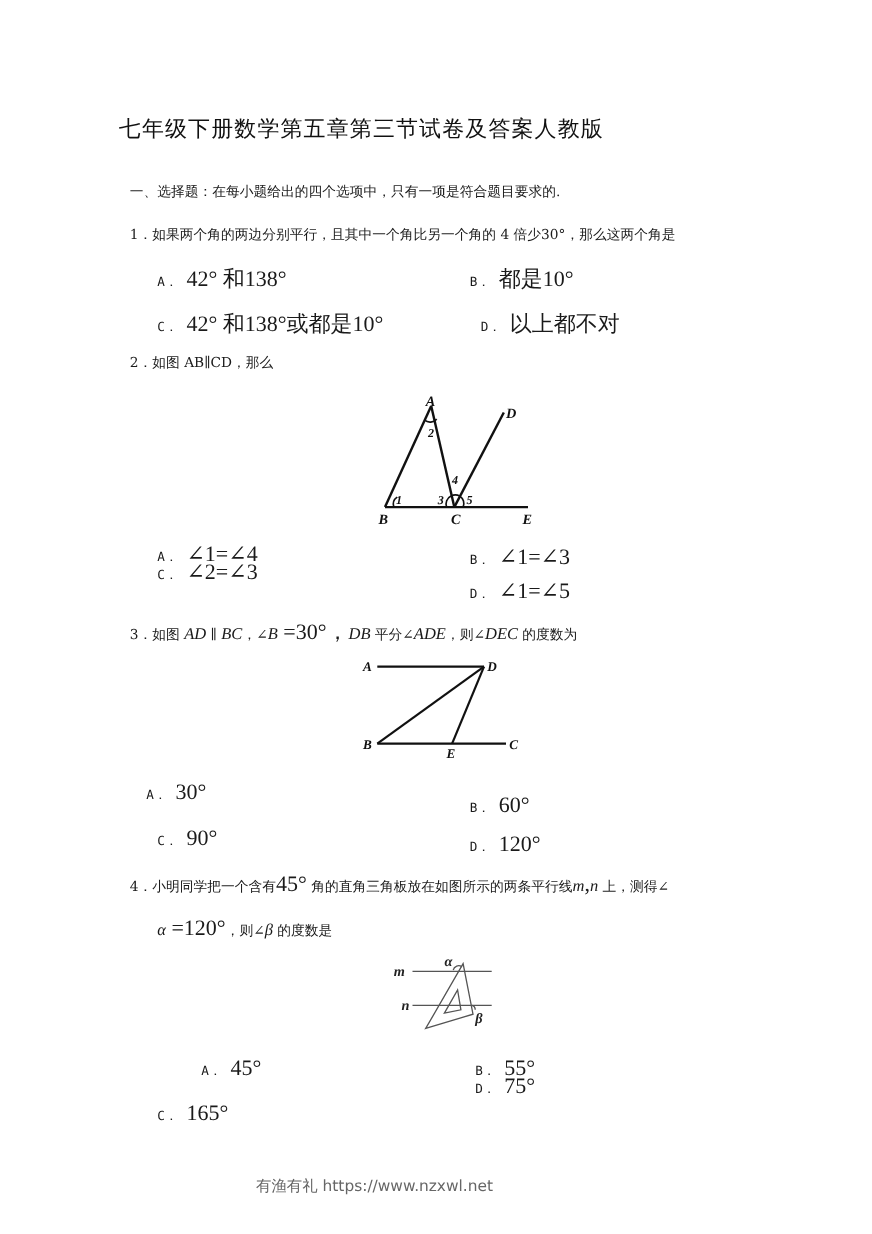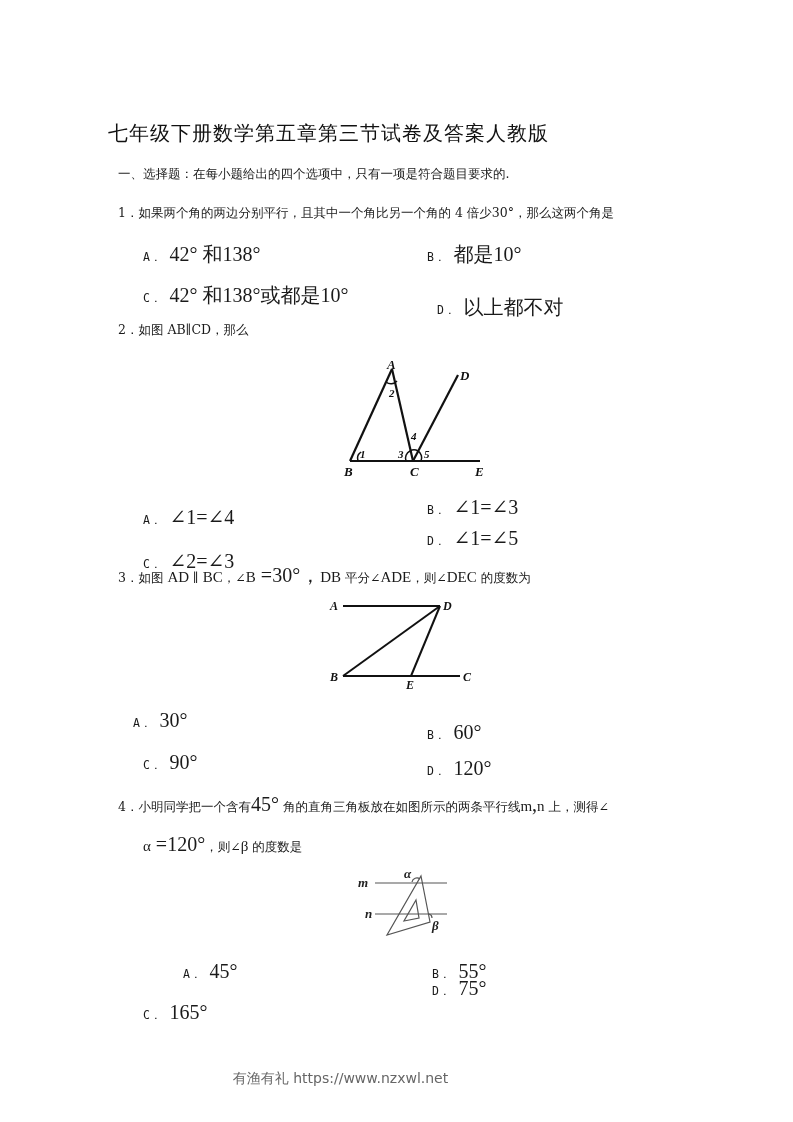--- a/index.html
+++ b/index.html
@@ -2,45 +2,45 @@
 <html><head>
   <meta charset="utf-8">
   <style>
     html, body { margin: 0; padding: 0; background: #ffffff; }
     body {
       width: 793px; height: 1122px; position: relative; overflow: hidden;
       font-family: "DejaVu Serif", "Liberation Serif", serif;
       color: #1a1a1a;
     }
     .abs { position: absolute; white-space: nowrap; }
-    .title { left: 0; width: 657px; top: 120px; text-align: center; font-size: 20px; letter-spacing: 1px; color: #111; }
+    .title { left: 0; width: 657px; top: 104px; text-align: center; font-size: 20px; letter-spacing: 1px; color: #111; }
     .txt { font-size: 12.5px; line-height: 16px; }
     .opt { font-size: 12.5px; line-height: 16px; }
     .opt .lbl { font-family: "DejaVu Sans Mono", "Liberation Mono", monospace; font-size: 11.5px; margin-right: 8px; }
     .opt .val { font-family: "Liberation Serif", "DejaVu Serif", serif; font-size: 20px; }
-    .math { font-family: "Liberation Serif", "DejaVu Serif", serif; font-size: 15px; text-align: center; }
+    .math { font-family: "Liberation Serif", "DejaVu Serif", serif; font-style: italic; font-size: 15px; text-align: center; }
     .num { font-family: "Liberation Serif", "DejaVu Serif", serif; font-size: 20px; }
     .fig { position: absolute; }
     .footer { left: 0; width: 681px; top: 1070px; text-align: center; font-family: "DejaVu Sans", "Liberation Sans", sans-serif; font-size: 14px; color: #666; }
     svg text { font-family: "Liberation Serif", "DejaVu Serif", serif; font-style: italic; font-weight: bold; }
   </style>
 </head>
 <body>
 
 <div class="abs title">七年级下册数学第五章第三节试卷及答案人教版</div>
 
 <div class="abs txt" style="left:118px; top:166px;">一、选择题：在每小题给出的四个选项中，只有一项是符合题目要求的.</div>
 
 <div class="abs txt" style="left:118px; top:205px;">
   <span>1．</span><span>如果两个角的两边分别平行，且其中一个角比另一个角的 4 倍少30°，那么这两个角是</span>
 </div>
 <div class="abs opt" style="left:143px; top:246px;"><span class="lbl">A．</span><span class="val">42° 和138°</span></div>
 <div class="abs opt" style="left:427px; top:246px;"><span class="lbl">B．</span><span class="val">都是10°</span></div>
 <div class="abs opt" style="left:143px; top:287px;"><span class="lbl">C．</span><span class="val">42° 和138°或都是10°</span></div>
-<div class="abs opt" style="left:427px; top:299px;padding-left:10px;"><span class="lbl">D．</span><span class="val">以上都不对</span></div>
+<div class="abs opt" style="left:427px; top:287px;padding-left:10px;"><span class="lbl">D．</span><span class="val">以上都不对</span></div>
 
 <div class="abs txt" style="left:118px; top:322px;">
   <span>2．</span><span>如图 AB∥CD，那么</span>
 </div>
 <svg class="fig" style="left:330px; top:355px;" width="170" height="125" viewBox="0 0 170 125">
   <g stroke="#111" stroke-width="2.2" fill="none">
     <line x1="20" y1="106" x2="150" y2="106"></line>
     <line x1="20" y1="106" x2="62" y2="14"></line>
     <line x1="62" y1="14" x2="83" y2="106"></line>
     <line x1="83" y1="106" x2="128" y2="20"></line>
@@ -56,23 +56,23 @@
     <text x="80" y="121">C</text>
     <text x="130" y="25">D</text>
     <text x="145" y="121">E</text>
     <text x="30" y="103" font-style="normal" font-size="11">1</text>
     <text x="59" y="42" font-style="normal" font-size="11">2</text>
     <text x="68" y="103" font-style="normal" font-size="11">3</text>
     <text x="81" y="85" font-style="normal" font-size="11">4</text>
     <text x="94" y="103" font-style="normal" font-size="11">5</text>
   </g>
 </svg>
-<div class="abs opt" style="left:143px; top:509px;text-align:right;"><span class="lbl">A．</span><span class="val">∠1=∠4</span></div>
+<div class="abs opt" style="left:143px; top:496px;text-align:right;"><span class="lbl">A．</span><span class="val">∠1=∠4</span></div>
 <div class="abs opt" style="left:427px; top:499px;"><span class="lbl">B．</span><span class="val">∠1=∠3</span></div>
-<div class="abs opt" style="left:143px; top:553px;"><span class="lbl">C．</span><span class="val">∠2=∠3</span></div>
+<div class="abs opt" style="left:143px; top:512px;"><span class="lbl">C．</span><span class="val">∠2=∠3</span></div>
 <div class="abs opt" style="left:427px; top:530px;"><span class="lbl">D．</span><span class="val">∠1=∠5</span></div>
 
 <div class="abs txt" style="left:118px; top:567px;">
   <span>3．</span><span>如图 </span><span class="math">AD</span><span> ∥ </span><span class="math">BC</span><span>，∠</span><span class="math">B</span><span class="num"> =30°，</span><span class="math">DB</span><span> 平分∠</span><span class="math">ADE</span><span>，则∠</span><span class="math">DEC</span><span> 的度数为</span>
 </div>
 <svg class="fig" style="left:325px; top:592px;" width="150" height="98" viewBox="0 0 150 98">
   <g stroke="#111" stroke-width="2" fill="none">
     <line x1="18" y1="14" x2="115" y2="14"></line>
     <line x1="18" y1="84" x2="135" y2="84"></line>
     <line x1="18" y1="84" x2="115" y2="14"></line>

